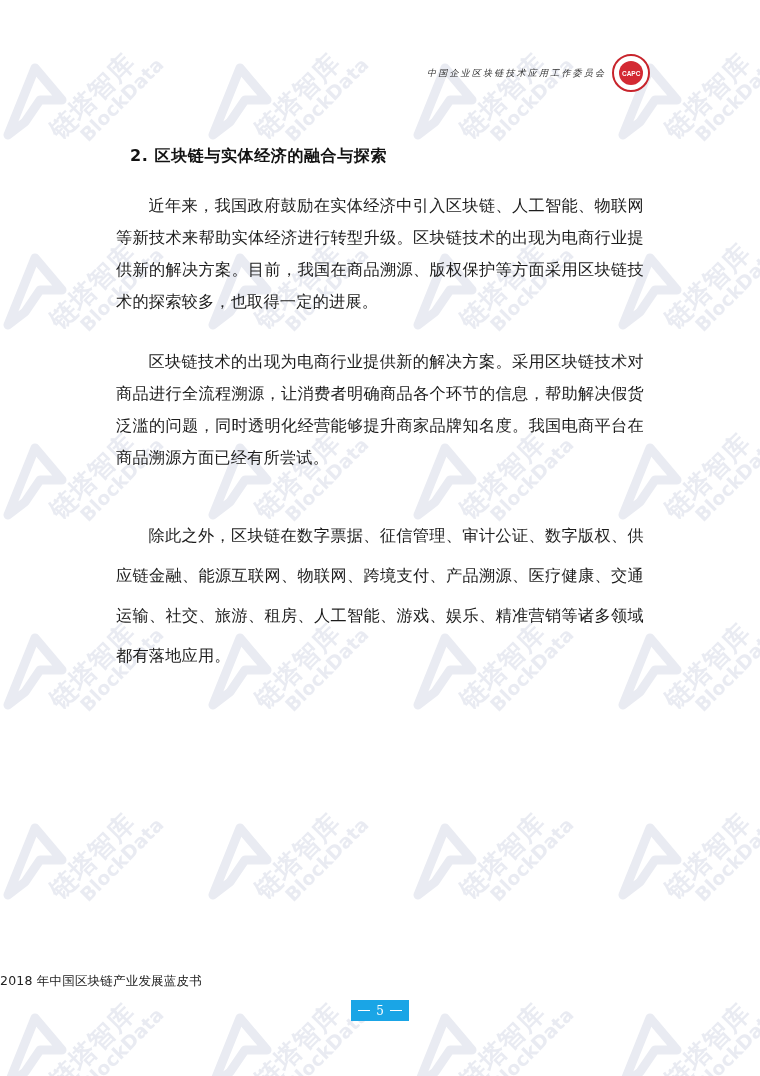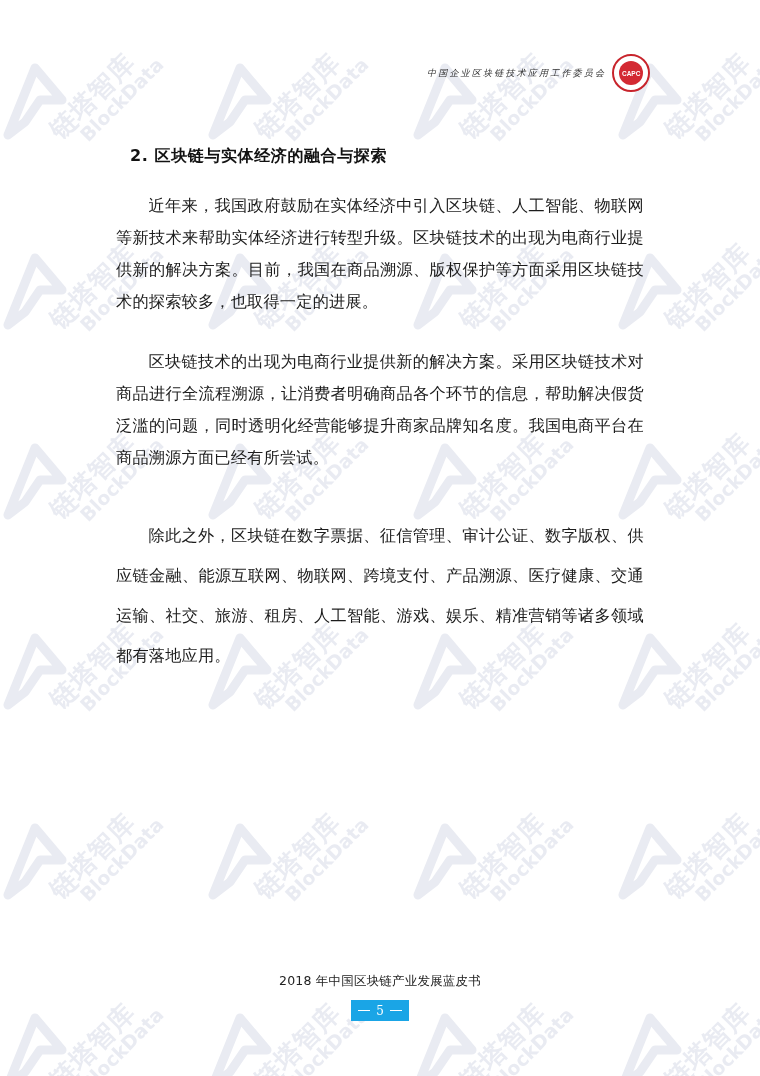--- a/index.html
+++ b/index.html
@@ -43,21 +43,21 @@
   }
   p.para {
     margin: 0; font-size: 16.2px; line-height: 32px; text-indent: 2em; text-align: justify;
     text-align-last: left; letter-spacing: 0.2px; color: #1c1c1c;
   }
   p.para .strong { font-weight: bold; }
   .p1 { margin-top: 18px !important; }
   .gap { height: 14px; }
   p.loose { line-height: 40px; }
 
-  .footer { position: absolute; left: 0; right: 0; top: 973px; text-align: center; z-index: 2; }
+  .footer { position: absolute; left: 0; right: 0; top: 973px; z-index: 2; }
   .footer-title { font-size: 12.5px; color: #222; letter-spacing: 0.2px; }
   .page-badge {
     margin: 10px auto 0; width: 58px; height: 21px; background: #1aa5e6; color: #fff;
     font-size: 12px; display: flex; align-items: center; justify-content: center; gap: 6px;
     font-family: "DejaVu Serif", serif;
   }
   .page-badge .dash { display: inline-block; width: 12px; height: 1.5px; background: #fff; }
 </style>
 </head>
 <body>

